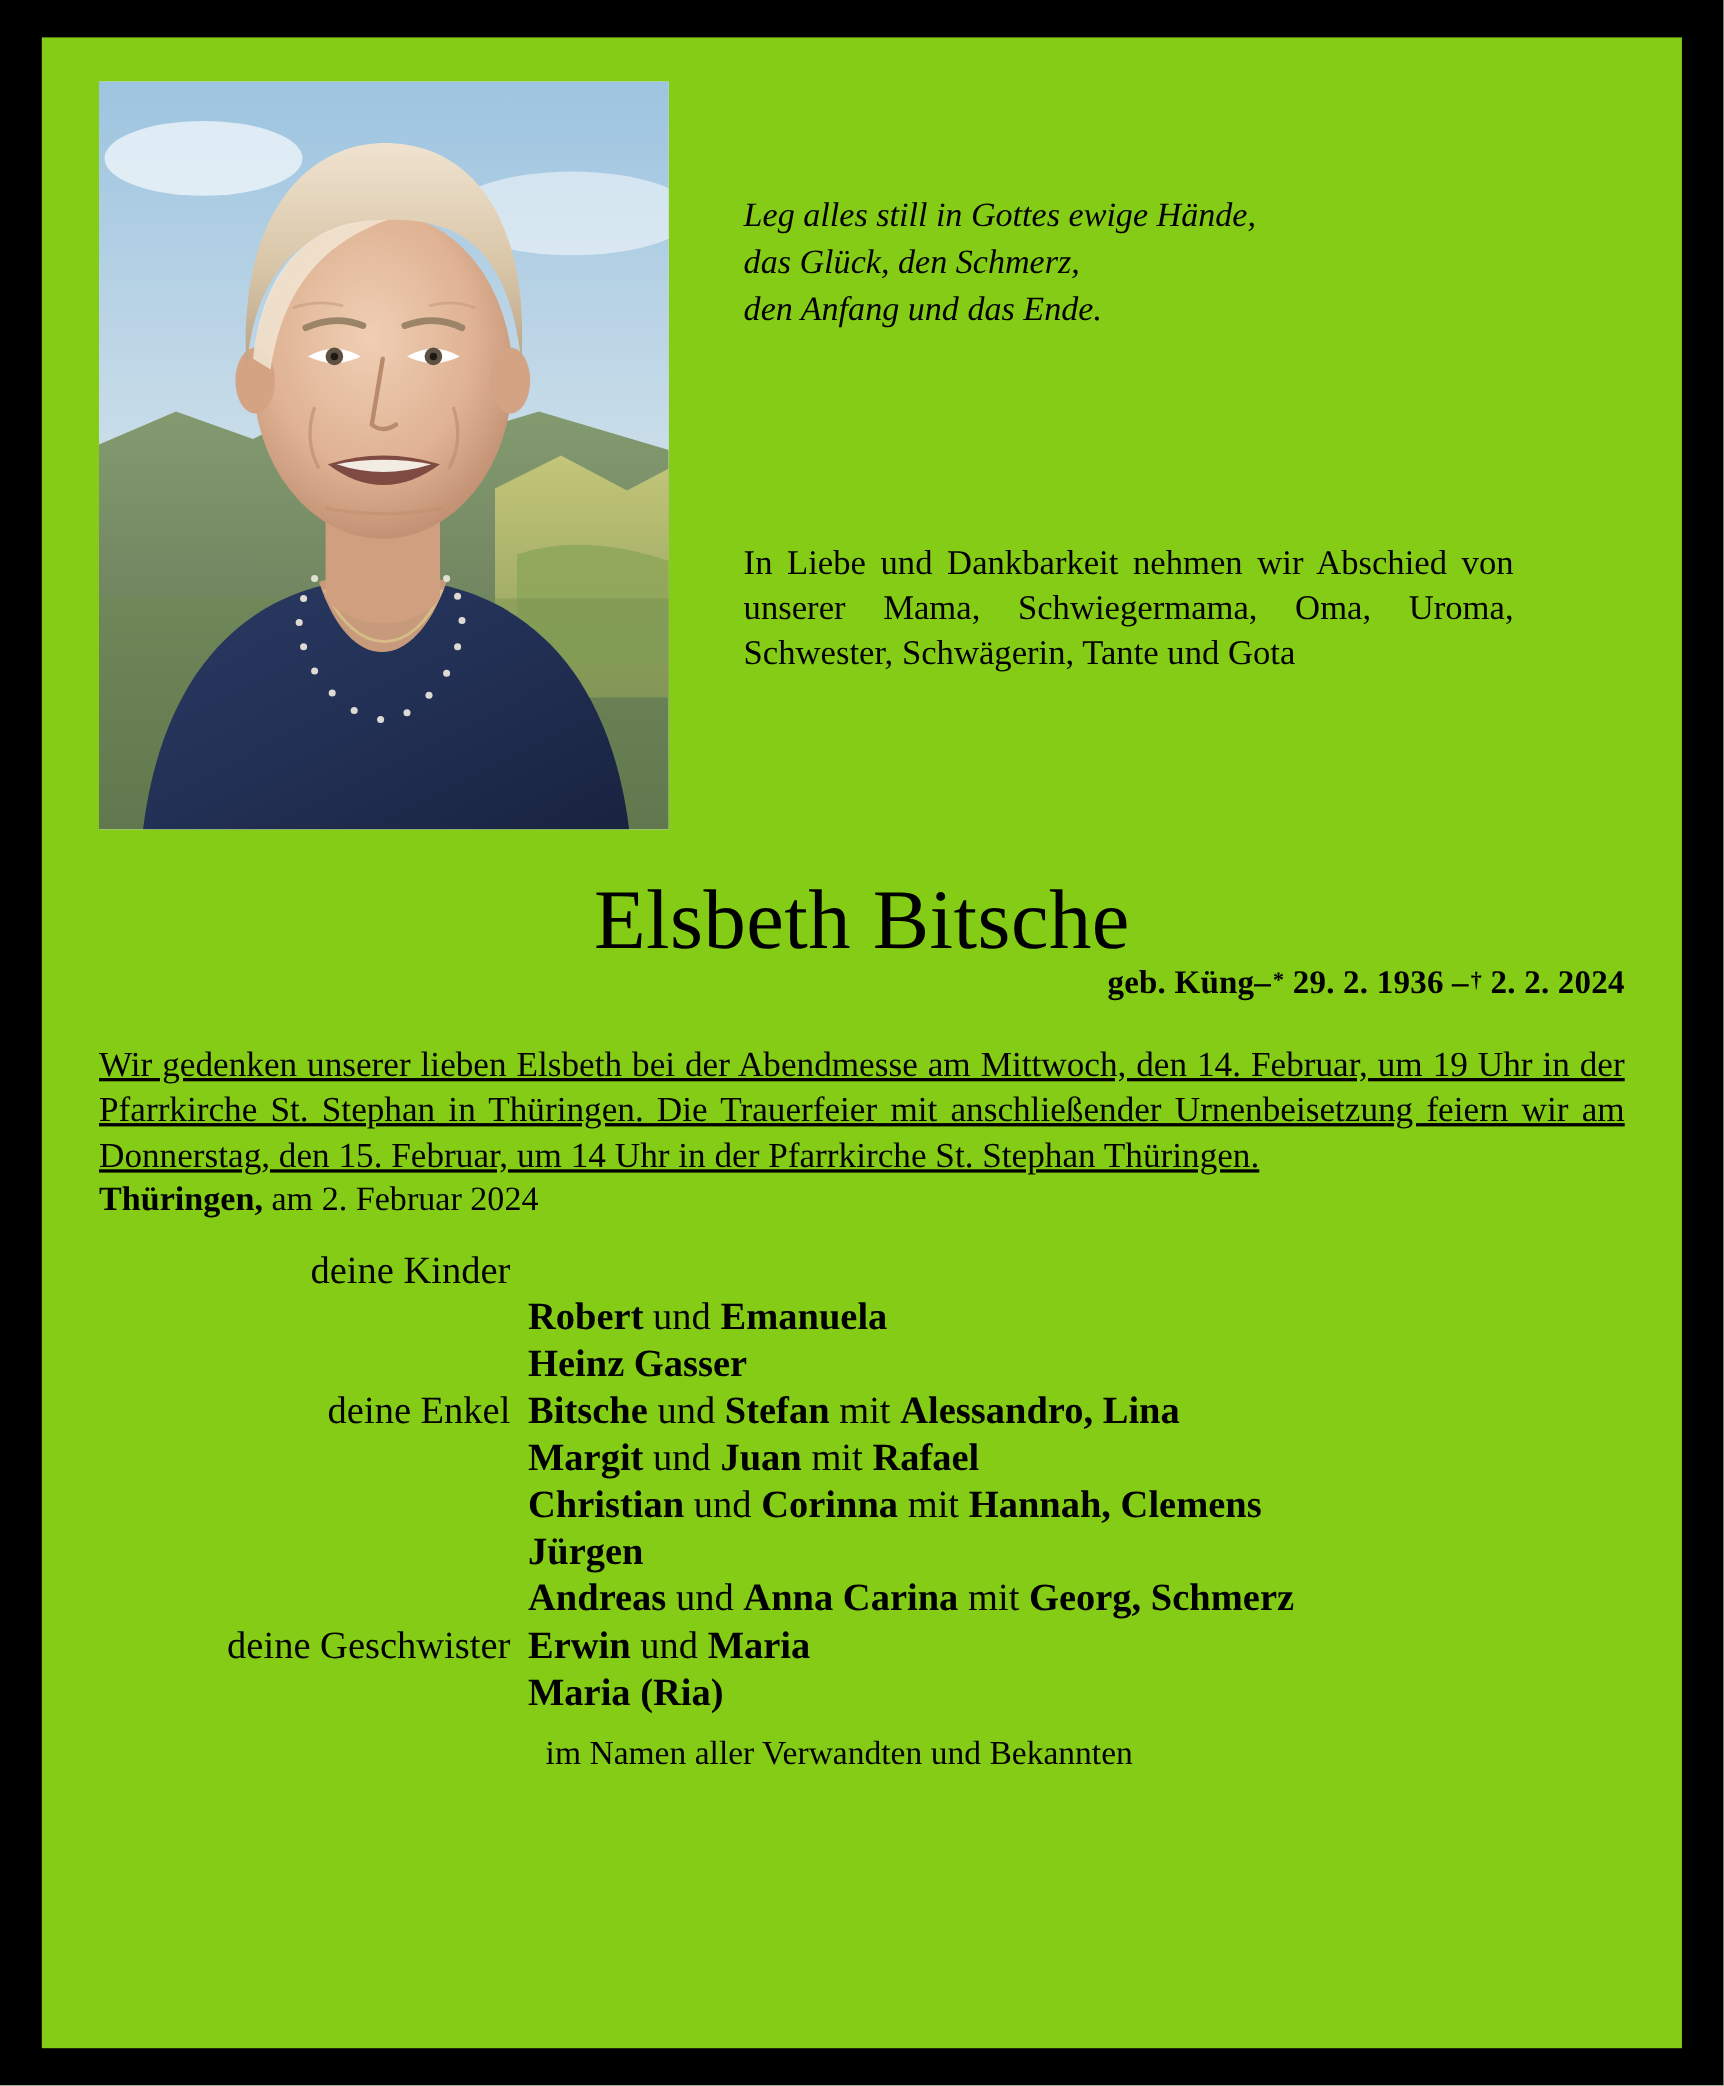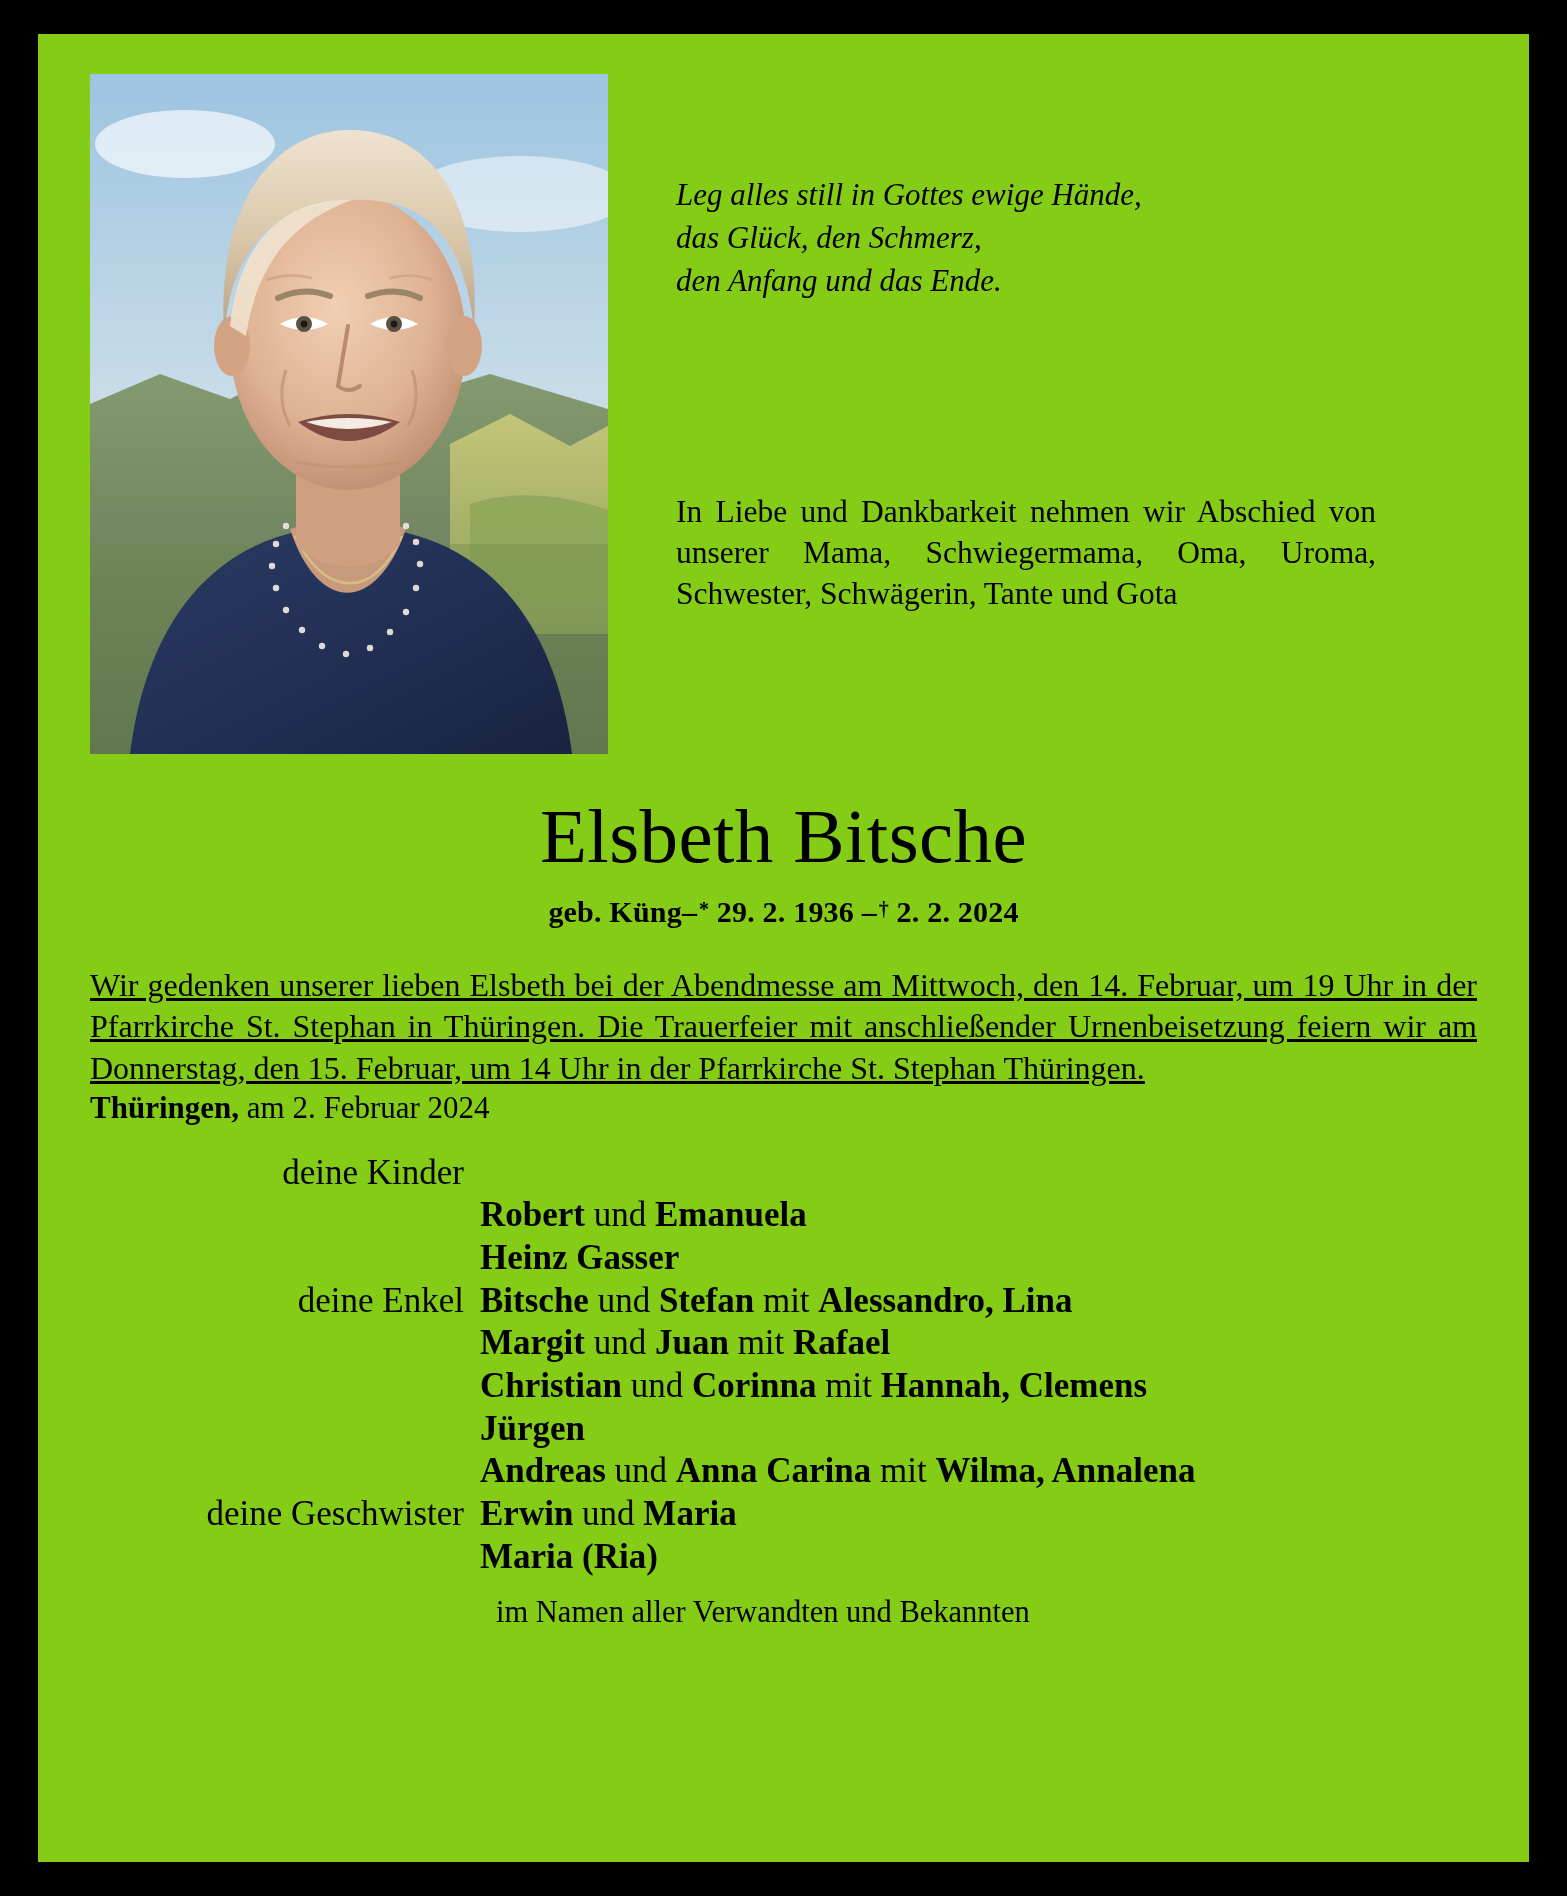--- a/index.html
+++ b/index.html
@@ -81,24 +81,23 @@
     text-align: center;
     font-size: 77px;
     letter-spacing: 0.4px;
     margin-top: 42px;
     font-family: "Liberation Serif", serif;
     font-weight: normal;
     line-height: 1.05;
   }
 
   .dates {
-    text-align: center;
+    text-align: right;
     font-weight: bold;
     font-size: 30px;
-    margin-top: 18px;
     letter-spacing: 0.2px;
   }
   .dates .sym { font-size: 20px; vertical-align: 6px; }
   .dates .dash { letter-spacing: 2px; }
 
   
   .body-text {
     margin-top: 36px;
     font-size: 32px;
     line-height: 1.30;
@@ -296,21 +295,21 @@
         <div class="fam-row">
           <div class="fam-label"></div>
           <div class="fam-names"><b>Christian</b><span> und </span><b>Corinna</b><span> mit </span><b>Hannah, Clemens</b></div>
         </div>
         <div class="fam-row">
           <div class="fam-label"></div>
           <div class="fam-names"><b>Jürgen</b></div>
         </div>
         <div class="fam-row">
           <div class="fam-label"></div>
-          <div class="fam-names"><b>Andreas</b><span> und </span><b>Anna Carina</b><span> mit </span><b>Wilma, Annalena</b></div>
+          <div class="fam-names"><b>Andreas</b><span> und </span><b>Anna Carina</b><span> mit </span><b>Georg, Schmerz</b></div>
         </div>
         <div class="fam-row">
           <div class="fam-label">deine Geschwister</div>
           <div class="fam-names"><b>Erwin</b><span> und </span><b>Maria</b></div>
         </div>
         <div class="fam-row">
           <div class="fam-label"></div>
           <div class="fam-names"><b>Maria (Ria)</b></div>
         </div>
       </div>

